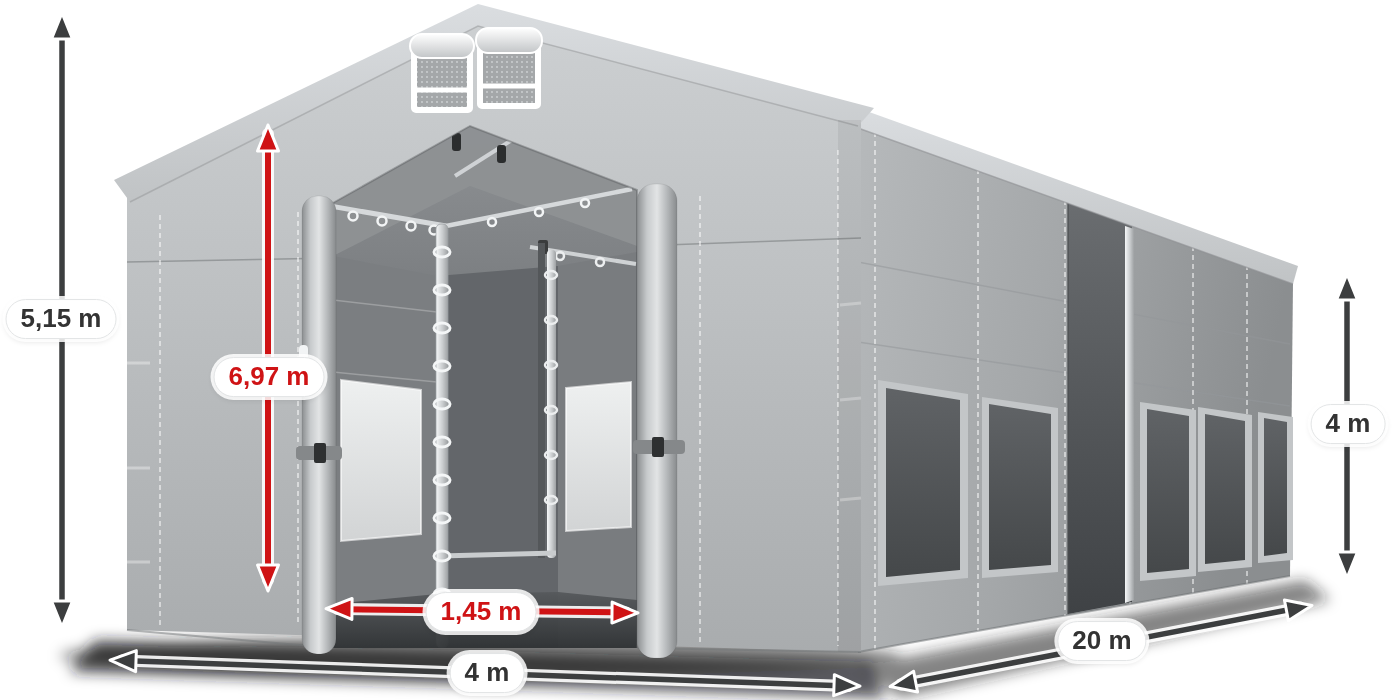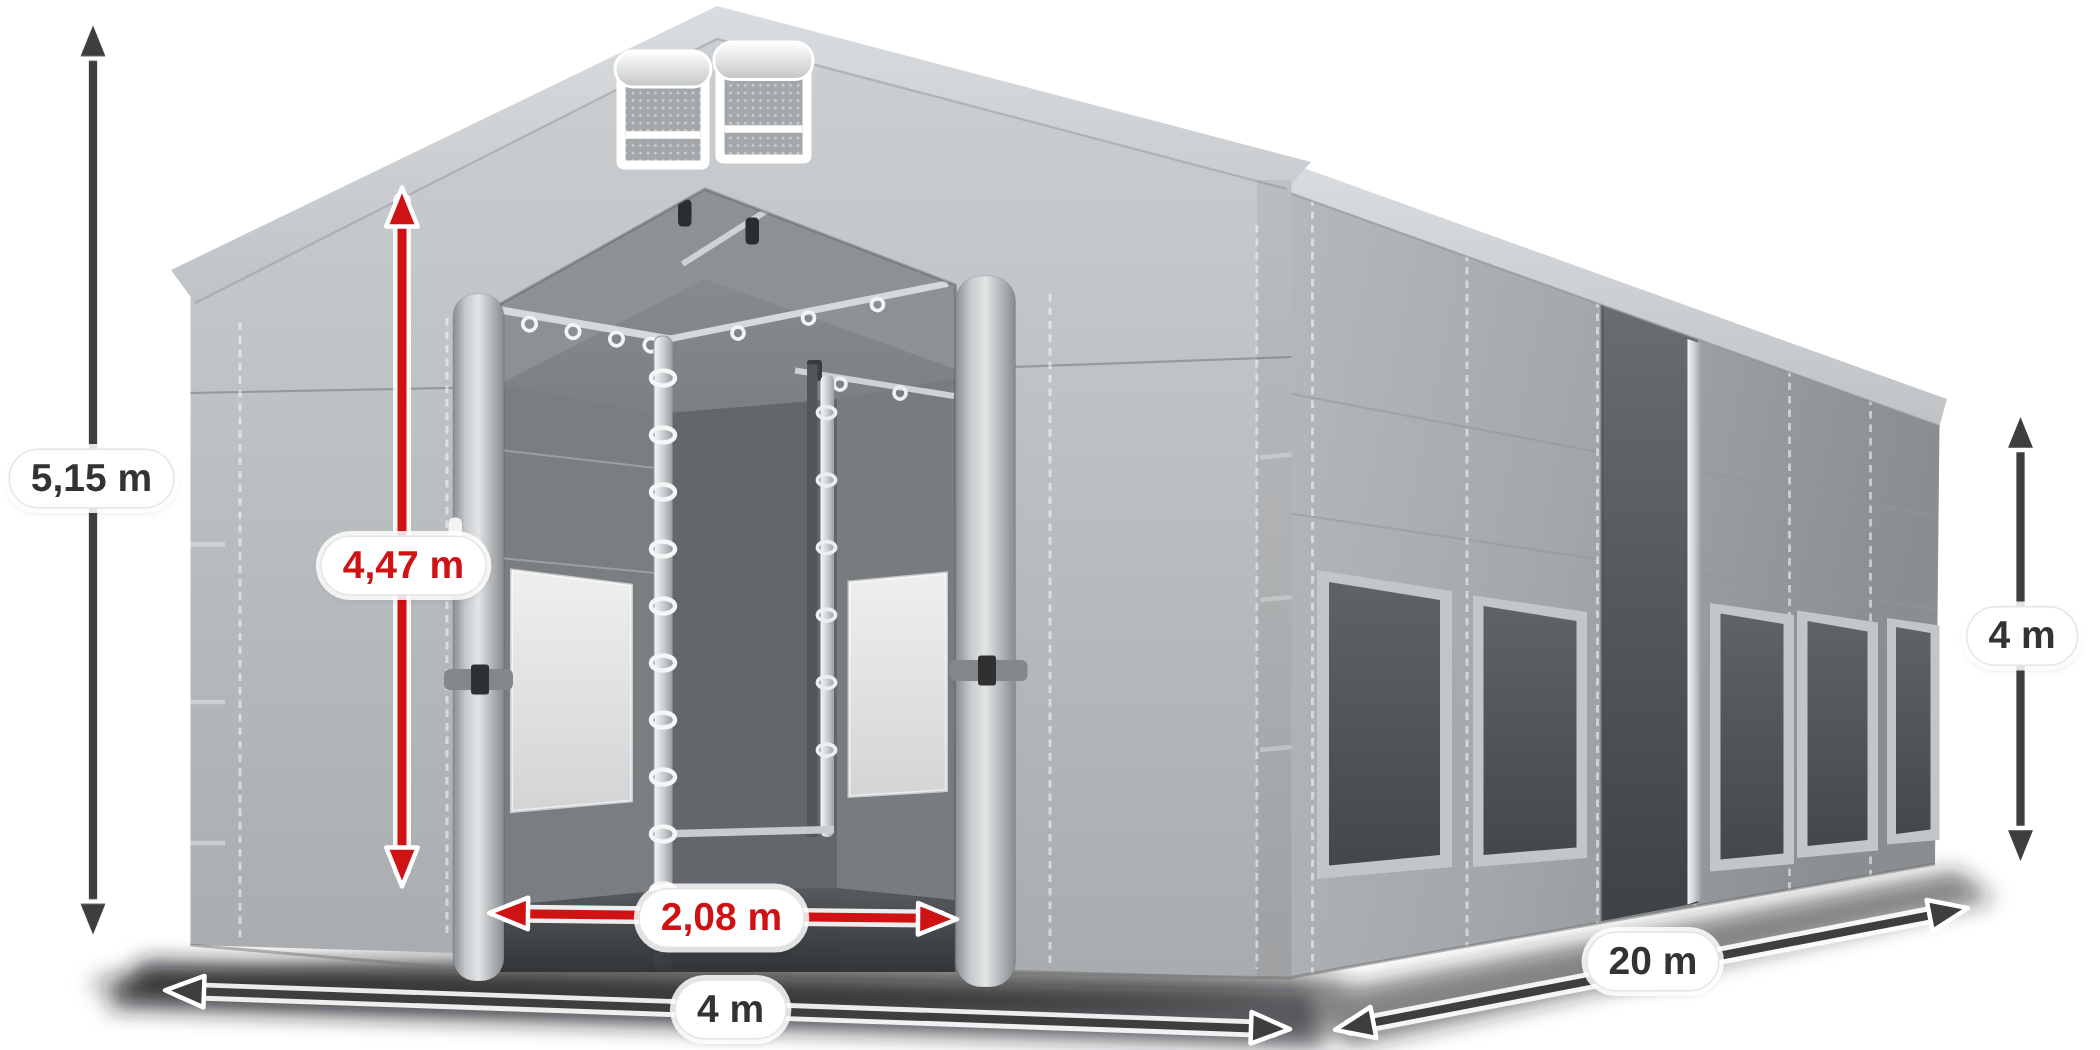--- a/index.html
+++ b/index.html
@@ -344,19 +344,19 @@
     <g>
       <line x1="1347" y1="285" x2="1347" y2="565" stroke="#ffffff" stroke-width="12" opacity=".9"></line>
       <line x1="1347" y1="291" x2="1347" y2="559" stroke="var(--arrow-dark,#3c3e3f)" stroke-width="5.5"></line>
       <path d="M3,0 L-23,-10.5 L-23,10.5 Z" transform="translate(1347,277) rotate(-90)" fill="var(--arrow-dark,#3c3e3f)" stroke="#ffffff" stroke-width="3" stroke-linejoin="round"></path>
       <path d="M3,0 L-23,-10.5 L-23,10.5 Z" transform="translate(1347,575) rotate(90)" fill="var(--arrow-dark,#3c3e3f)" stroke="#ffffff" stroke-width="3" stroke-linejoin="round"></path>
     </g>
   </g>
 </svg>
 
   <div class="pill dim-0 dark">5,15 m</div>
-  <div class="pill dim-1 red">4,47 m</div>
-  <div class="pill dim-2 red">2,08 m</div>
+  <div class="pill dim-1 red">6,97 m</div>
+  <div class="pill dim-2 red">1,45 m</div>
   <div class="pill dim-3 dark">4 m</div>
   <div class="pill dim-4 dark">20 m</div>
   <div class="pill dim-5 dark">4 m</div>
 
 </div>
 
 </body></html>

